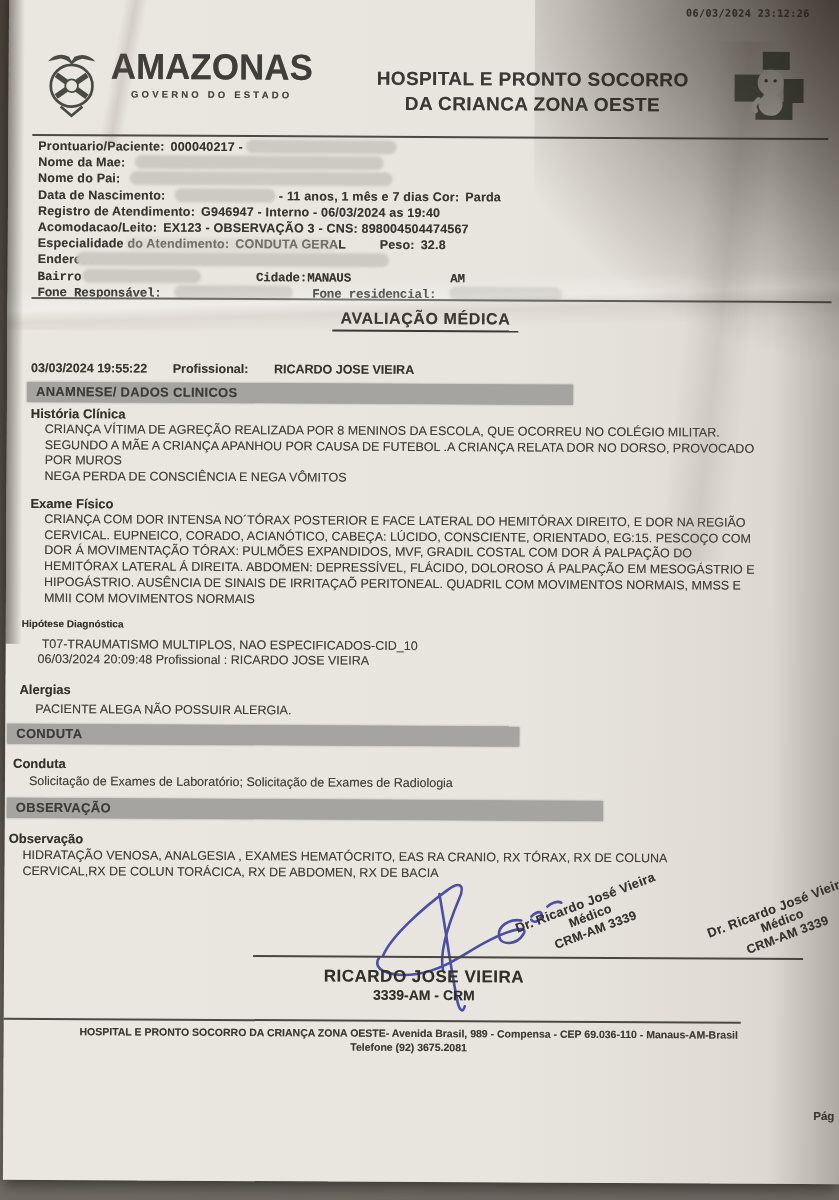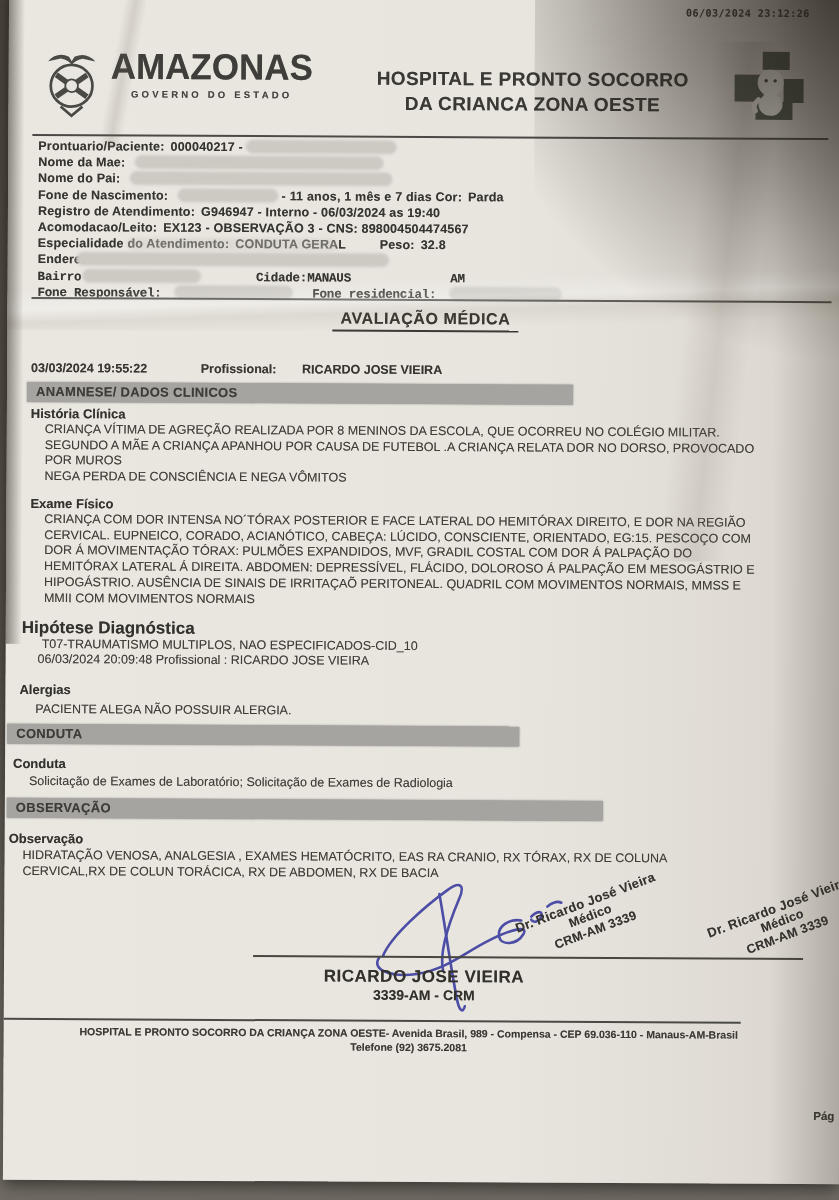--- a/index.html
+++ b/index.html
@@ -60,21 +60,21 @@
   .blob { display:inline-block; height:13px; background:#cdcac4; border-radius:7px;
           vertical-align:-2px; filter:blur(1.2px); box-shadow:0 0 3px #cdcac4; }
   .smudge { position:absolute; left:88px; top:1px; width:212px; height:13px; background:#cdcac4;
             border-radius:7px; filter:blur(1.5px); opacity:0.4; }
 
   
   .doc-title-wrap { left:0; top:320px; width:836px; text-align:center; }
   .doc-title { display:inline-block; font-size:16px; font-weight:bold; letter-spacing:0.6px;
                color:#37352f; border-bottom:2px solid #3c3a36; padding:0 8px 2px; }
   .prof-line { left:24px; top:373px; font-size:12.5px; font-weight:bold; color:#37352f; white-space:nowrap; }
-  .prof-line .gap1 { margin-left:50px;text-align:center; } .prof-line .gap2 { margin-left:22px; }
+  .prof-line .gap1 { margin-left:22px;text-align:center; } .prof-line .gap2 { margin-left:22px; }
 
   .sbar { position:absolute; background:#a5a4a0; color:#3d3c39; font-weight:bold; font-size:13px;
           padding:2px 9px 3px; letter-spacing:0.3px; box-shadow:0 0 2px rgba(130,128,122,0.95); }
   .bar-anamnese { left:20px; top:394px; width:546px; }
   .bar-conduta  { left:2px;  top:736px; width:512px; }
   .bar-observacao { left:2px; top:810px; width:596px; }
 
   .shead { position:absolute; font-weight:bold; font-size:13px; color:#33312c; }
   .sbody { position:absolute; font-size:12.5px; line-height:15.7px; color:#403d37; white-space:pre-line; }
 
@@ -150,21 +150,21 @@
       </div>
       <div class="prow">
         <span class="plabel">Nome da Mae:</span>
         <span class="blob" style="width:248px"></span>
       </div>
       <div class="prow">
         <span class="plabel">Nome do Pai:</span>
         <span class="blob" style="width:262px"></span>
       </div>
       <div class="prow">
-        <span class="plabel">Fone de Nascimento:</span>
+        <span class="plabel">Data de Nascimento:</span>
         <span class="blob" style="width:100px"></span>
         <span>- 11 anos, 1 mês e 7 dias</span>
         <span class="plabel" style="margin-left:0">Cor:</span><span>Parda</span>
       </div>
       <div class="prow">
         <span class="plabel">Registro de Atendimento:</span><span>G946947 - Interno - 06/03/2024 as 19:40</span>
       </div>
       <div class="prow">
         <span class="plabel">Acomodacao/Leito:</span><span>EX123 - OBSERVAÇÃO 3 - CNS: 898004504474567</span>
       </div>
@@ -212,21 +212,21 @@
 NEGA PERDA DE CONSCIÊNCIA E NEGA VÔMITOS</div>
 
     <div class="shead" style="left:24px; top:508px">Exame Físico</div>
     <div class="sbody" style="left:38px; top:524px; width:775px">CRIANÇA COM DOR INTENSA NO´TÓRAX POSTERIOR E FACE LATERAL DO HEMITÓRAX DIREITO, E DOR NA REGIÃO
 CERVICAL. EUPNEICO, CORADO, ACIANÓTICO, CABEÇA: LÚCIDO, CONSCIENTE, ORIENTADO, EG:15. PESCOÇO COM
 DOR Á MOVIMENTAÇÃO TÓRAX: PULMÕES EXPANDIDOS, MVF, GRADIL COSTAL COM DOR Á PALPAÇÃO DO
 HEMITÓRAX LATERAL Á DIREITA. ABDOMEN: DEPRESSÍVEL, FLÁCIDO, DOLOROSO Á PALPAÇÃO EM MESOGÁSTRIO E
 HIPOGÁSTRIO. AUSÊNCIA DE SINAIS DE IRRITAÇAÕ PERITONEAL. QUADRIL COM MOVIMENTOS NORMAIS, MMSS E
 MMII COM MOVIMENTOS NORMAIS</div>
 
-    <div class="shead" style="left:16px; top:630px; font-size:17px">Hipótese Diagnóstica</div>
+    <div class="shead" style="left:16px; top:630px; font-size:10px">Hipótese Diagnóstica</div>
     <div class="sbody" style="left:36px; top:649px; width:700px">T07-TRAUMATISMO MULTIPLOS, NAO ESPECIFICADOS-CID_10</div>
     <div class="sbody" style="left:32px; top:664px; width:700px">06/03/2024 20:09:48  Profissional : RICARDO JOSE VIEIRA</div>
 
     <div class="shead" style="left:14px; top:694px">Alergias</div>
     <div class="sbody" style="left:30px; top:714px; width:700px">PACIENTE ALEGA NÃO POSSUIR ALERGIA.</div>
 
     <div class="sbar bar-conduta">CONDUTA</div>
     <div class="shead" style="left:8px; top:768px">Conduta</div>
     <div class="sbody" style="left:24px; top:786px; width:700px">Solicitação de Exames de Laboratório; Solicitação de Exames de Radiologia</div>
 

